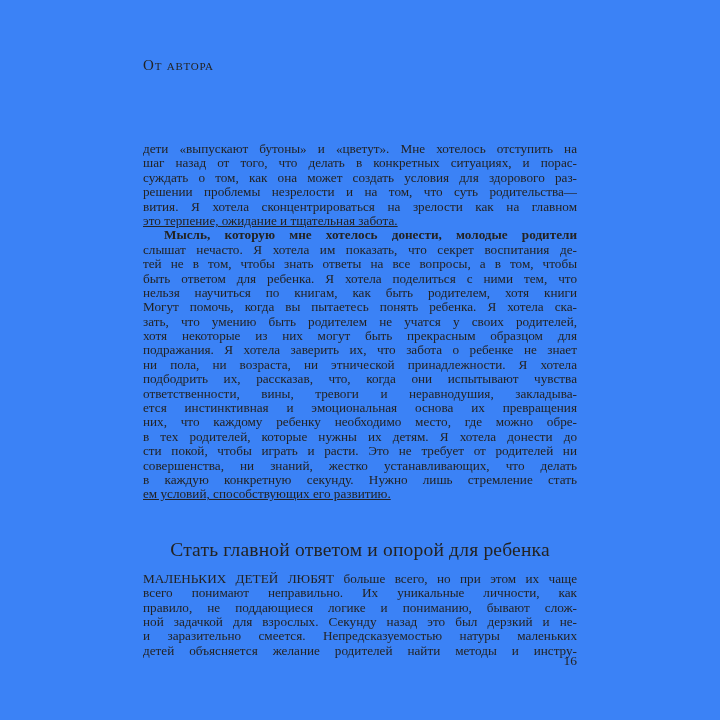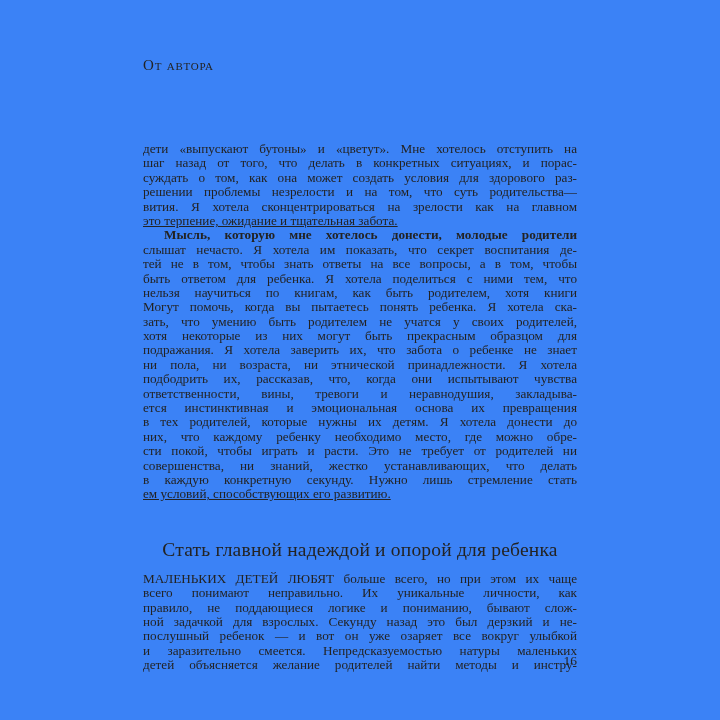--- a/index.html
+++ b/index.html
@@ -85,36 +85,35 @@
       <div class="line">быть ответом для ребенка. Я хотела поделиться с ними тем, что</div>
       <div class="line">нельзя научиться по книгам, как быть родителем, хотя книги</div>
       <div class="line">Могут помочь, когда вы пытаетесь понять ребенка. Я хотела ска-</div>
       <div class="line">зать, что умению быть родителем не учатся у своих родителей,</div>
       <div class="line">хотя некоторые из них могут быть прекрасным образцом для</div>
       <div class="line">подражания. Я хотела заверить их, что забота о ребенке не знает</div>
       <div class="line">ни пола, ни возраста, ни этнической принадлежности. Я хотела</div>
       <div class="line">подбодрить их, рассказав, что, когда они испытывают чувства</div>
       <div class="line">ответственности, вины, тревоги и неравнодушия, закладыва-</div>
       <div class="line">ется инстинктивная и эмоциональная основа их превращения</div>
+      <div class="line">них, что каждому ребенку необходимо место, где можно обре-</div>
       <div class="line">в тех родителей, которые нужны их детям. Я хотела донести до</div>
-      <div class="line">них, что каждому ребенку необходимо место, где можно обре-</div>
       <div class="line">сти покой, чтобы играть и расти. Это не требует от родителей ни</div>
       <div class="line">совершенства, ни знаний, жестко устанавливающих, что делать</div>
       <div class="line">в каждую конкретную секунду. Нужно лишь стремление стать</div>
       <div class="line last">ем условий, способствующих его развитию.</div>
     </div>
 
-    <h2 class="section-heading">Стать главной надеждой и опорой для ребенка</h2>
+    <h2 class="section-heading">Стать главной ответом и опорой для ребенка</h2>
 
     <div class="paragraph">
       <div class="line">МАЛЕНЬКИХ ДЕТЕЙ ЛЮБЯТ больше всего, но при этом их чаще</div>
       <div class="line">всего понимают неправильно. Их уникальные личности, как</div>
       <div class="line">правило, не поддающиеся логике и пониманию, бывают слож-</div>
       <div class="line">ной задачкой для взрослых. Секунду назад это был дерзкий и не-</div>
-      <div class="line">послушный ребенок — и вот он уже озаряет все вокруг улыбкой</div>
       <div class="line">и заразительно смеется. Непредсказуемостью натуры маленьких</div>
       <div class="line">детей объясняется желание родителей найти методы и инстру-</div>
     </div>
 
   </div>
 
   <div class="page-number">16</div>
 
 </div>
 

